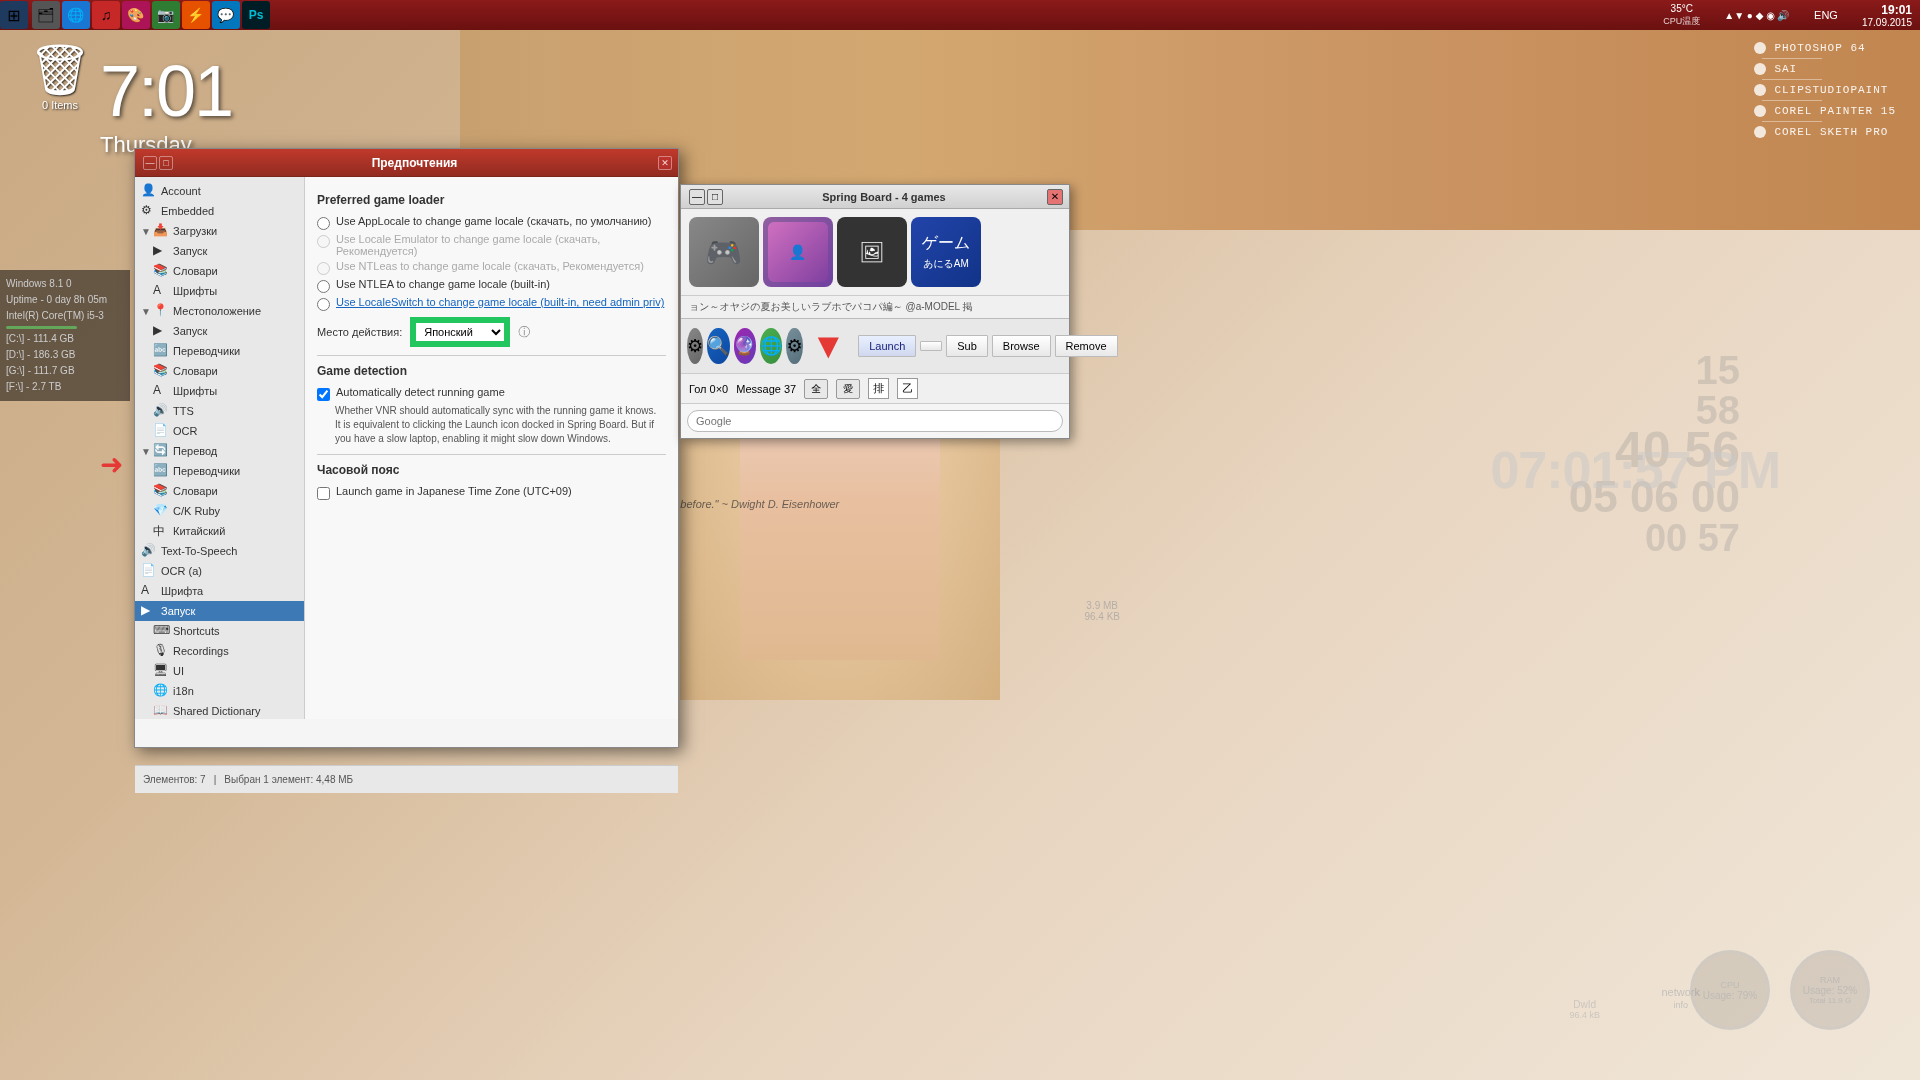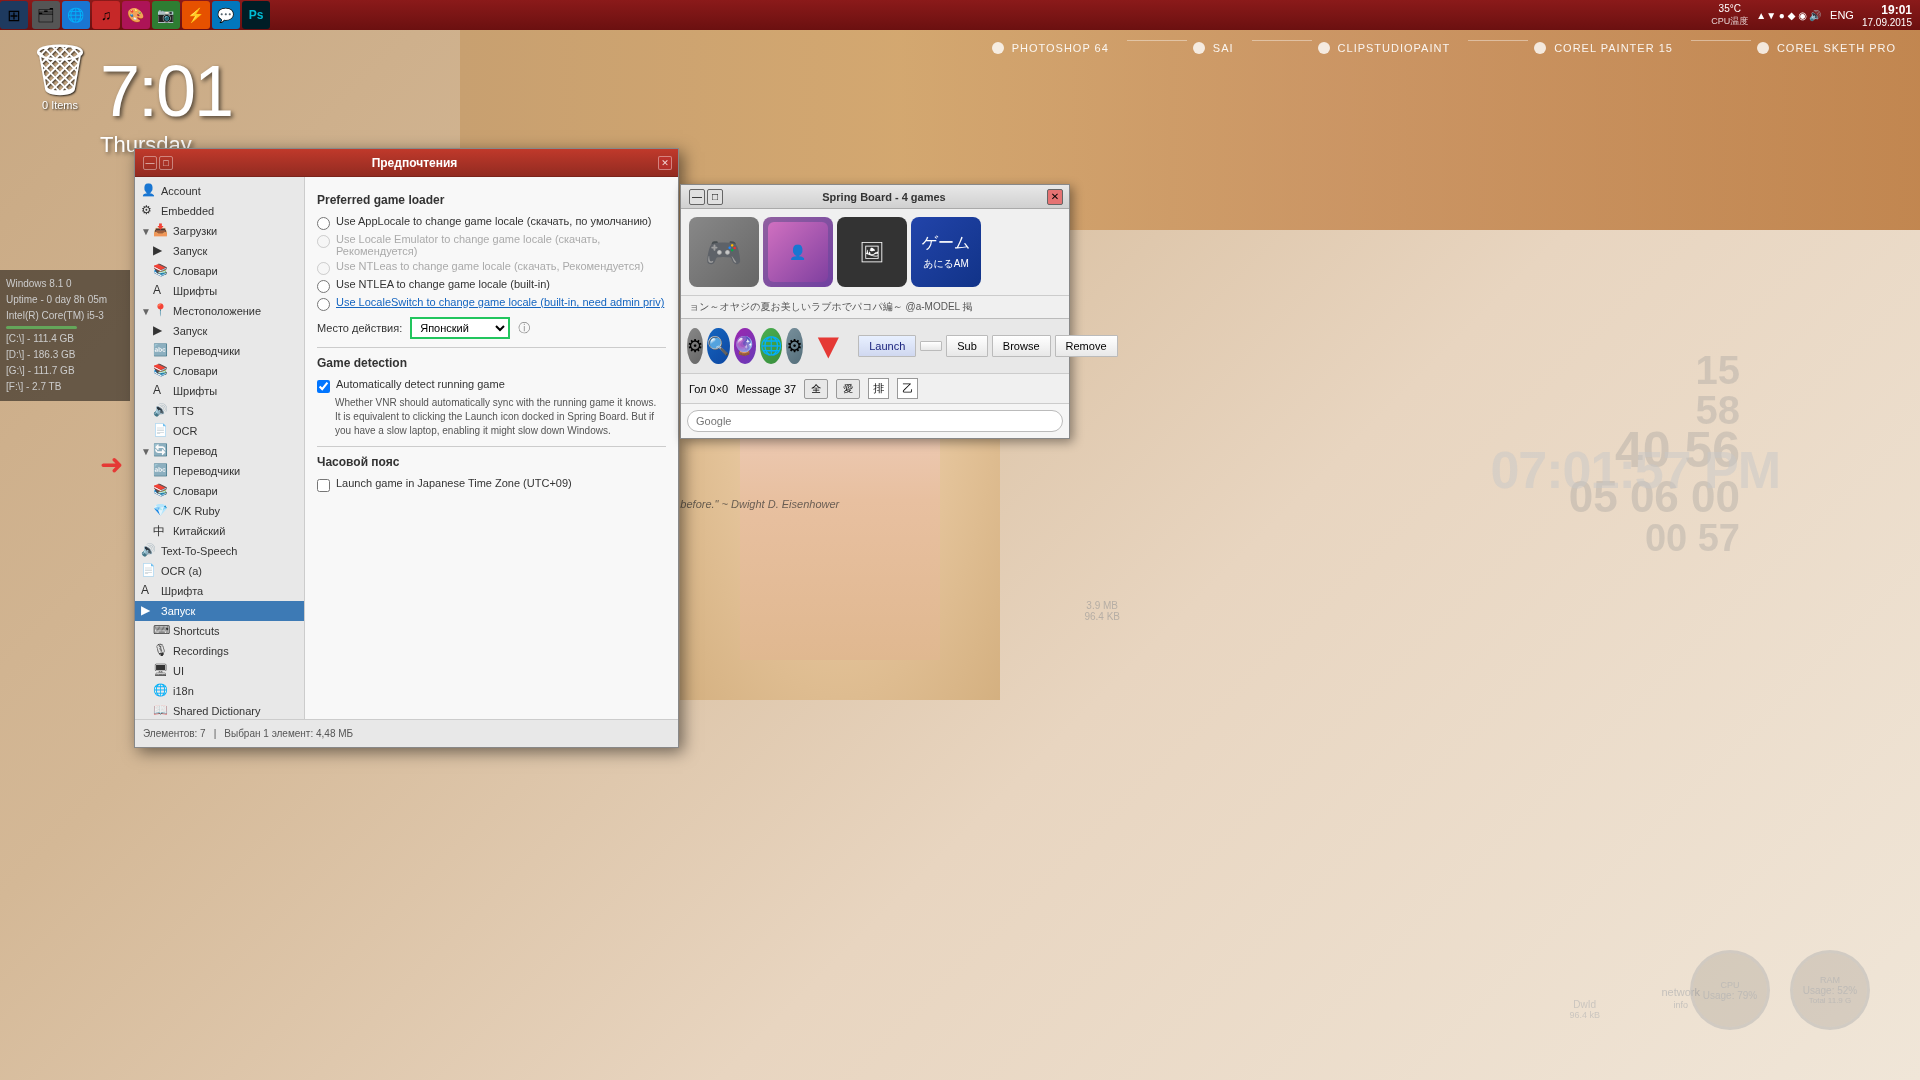--- a/index.html
+++ b/index.html
@@ -48,21 +48,21 @@
       font-size: 16px;
       cursor: pointer;
     }
     .taskbar-icon.blue { background: #1565c0; }
 
     .taskbar-right {
       margin-left: auto;
       display: flex;
       align-items: center;
       padding-right: 8px;
-      gap: 8px;
+      gap: 24px;
       color: white;
       font-size: 11px;
     }
     .taskbar-right .time { font-size: 12px; font-weight: bold; }
     .taskbar-right .date { font-size: 10px; }
 
     
     .desktop-icon-trash {
       position: absolute;
       top: 45px;
@@ -116,23 +116,24 @@
       margin: 2px 0;
       border-radius: 2px;
     }
 
     
     .right-sidebar {
       position: absolute;
       top: 40px;
       right: 20px;
       display: flex;
-      flex-direction: row;
+      flex-direction: column;
       gap: 2px;
       color: white;
+      font-family: Liberation Mono, monospace;
     }
     .right-app-item {
       display: flex;
       align-items: center;
       gap: 8px;
       padding: 2px 4px;
       cursor: pointer;
     }
     .right-app-dot {
       width: 12px;
@@ -296,20 +297,21 @@
     }
     .prefs-footer {
       height: 28px;
       background: #e8e8e8;
       border-top: 1px solid #ccc;
       display: flex;
       align-items: center;
       padding: 0 8px;
       font-size: 10px;
       color: #555;
+      margin-top: 46px;
     }
     .prefs-sidebar {
       width: 170px;
       background: #e8e8e8;
       border-right: 1px solid #ccc;
       overflow-y: auto;
       padding: 4px 0;
     }
     .prefs-content {
       flex: 1;
@@ -392,21 +394,21 @@
     .field-row {
       display: flex;
       align-items: center;
       gap: 8px;
       margin: 6px 0;
     }
     .field-label { font-size: 11px; color: #333; white-space: nowrap; }
     .field-select {
       font-size: 11px;
       padding: 2px 4px;
-      border: 2px solid #22c55e;
+      border: 6px solid #22c55e;
       background: white;
       min-width: 100px;
     }
     .divider { height: 1px; background: #ccc; margin: 8px 0; }
 
     
     .springboard-games {
       display: flex;
       gap: 4px;
       padding: 8px;

